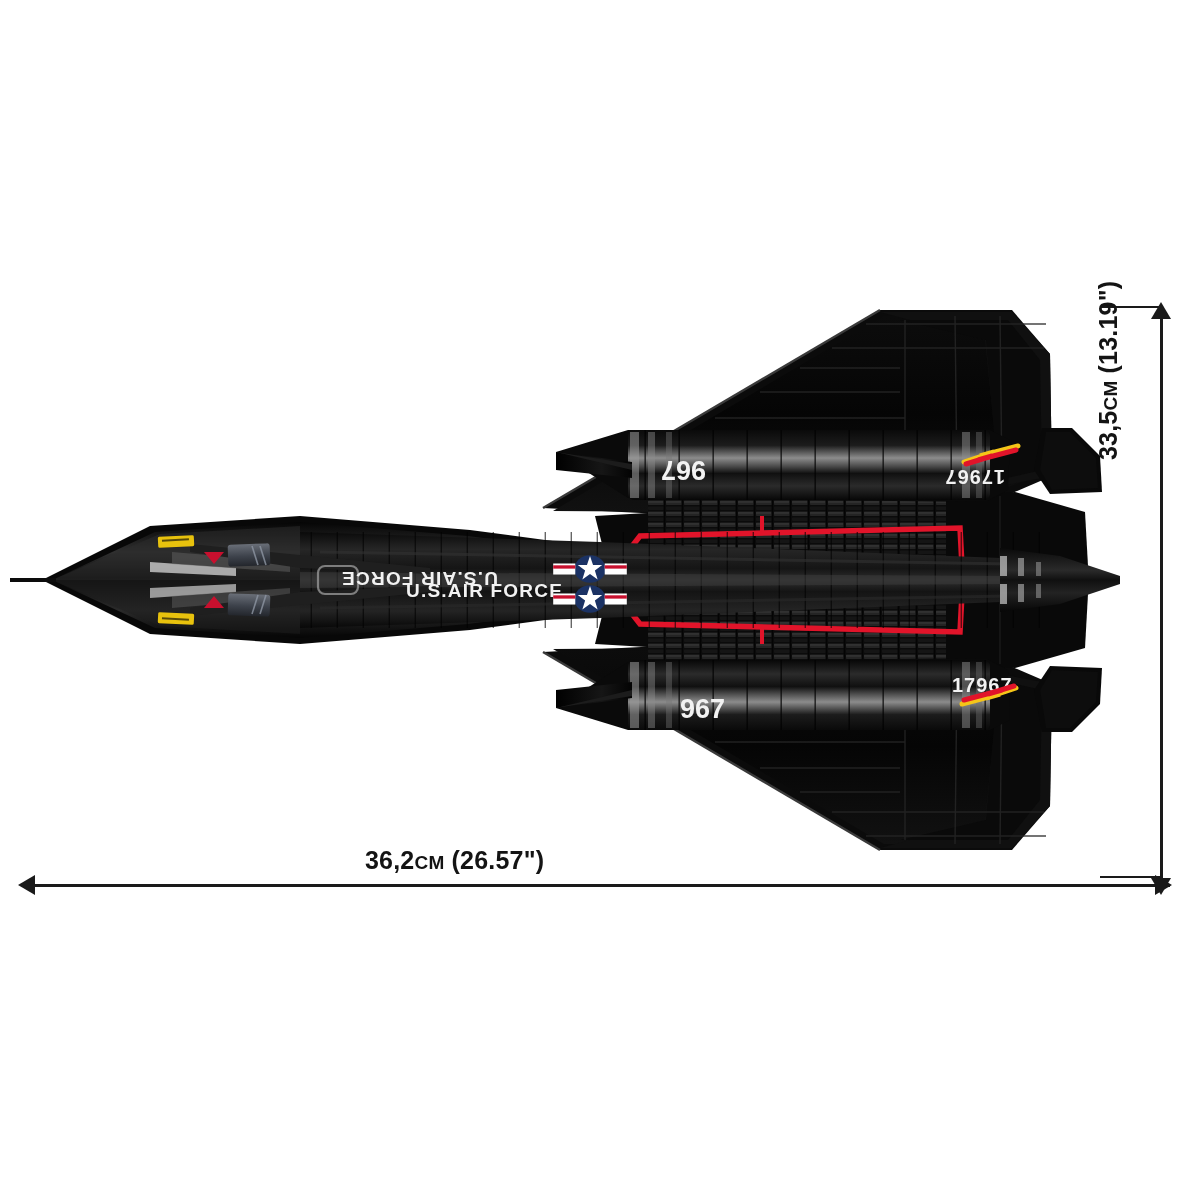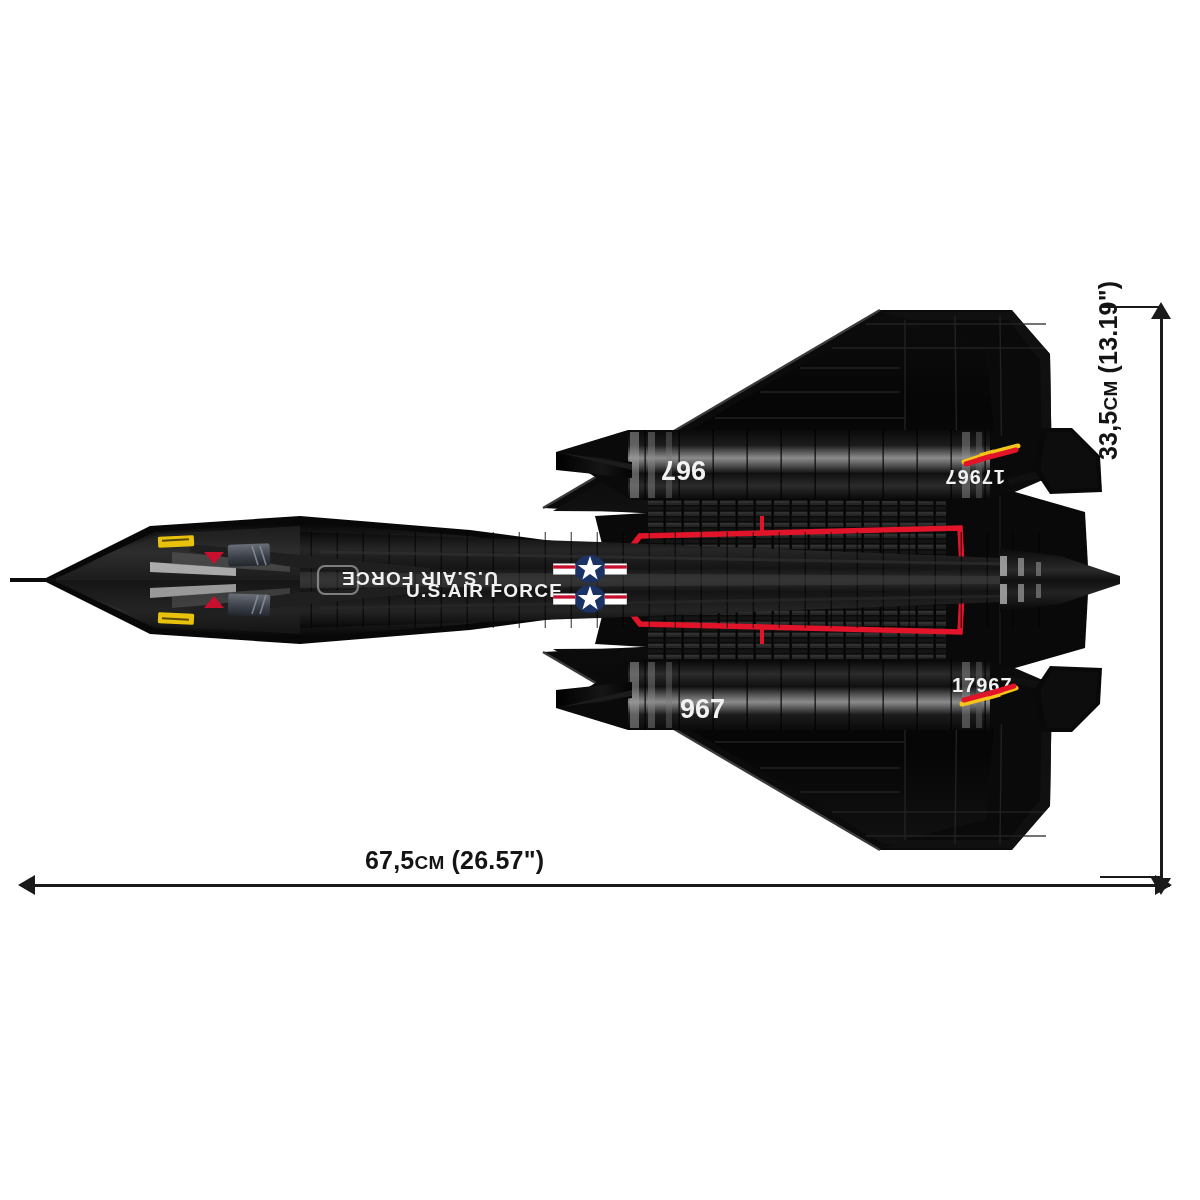--- a/index.html
+++ b/index.html
@@ -331,21 +331,21 @@
   <div class="arrow arrow-left"></div>
   <div class="arrow arrow-right"></div>
 
   <div class="ext-line ext-top"></div>
   <div class="ext-line ext-bot"></div>
   <div class="dim-line v-dim"></div>
   <div class="arrow arrow-up"></div>
   <div class="arrow arrow-down"></div>
 
   <div class="dim-label h-label">
-    <span>67,5</span><span class="unit-sm">CM</span>
+    <span>36,2</span><span class="unit-sm">CM</span>
     <span>(26.57")</span>
   </div>
 
   <div class="dim-label v-label">
     <span>33,5</span><span class="unit-sm">CM</span>
     <span>(13.19")</span>
   </div>
 
 </div>
 

